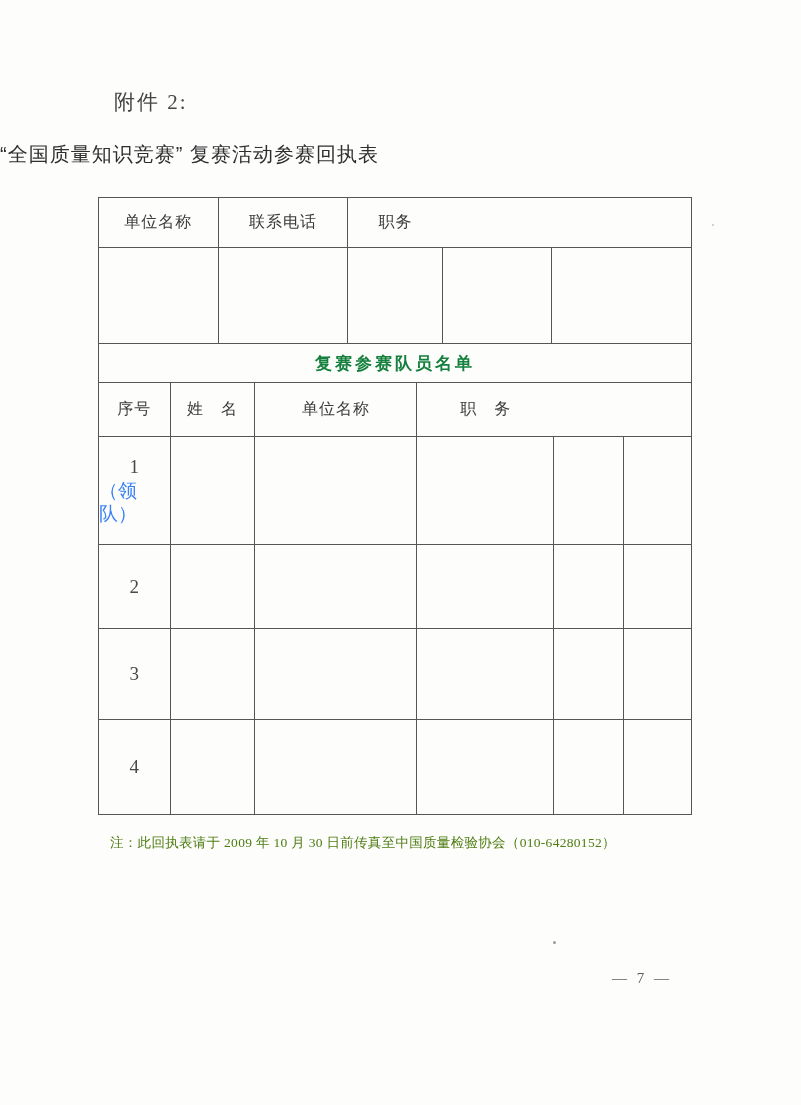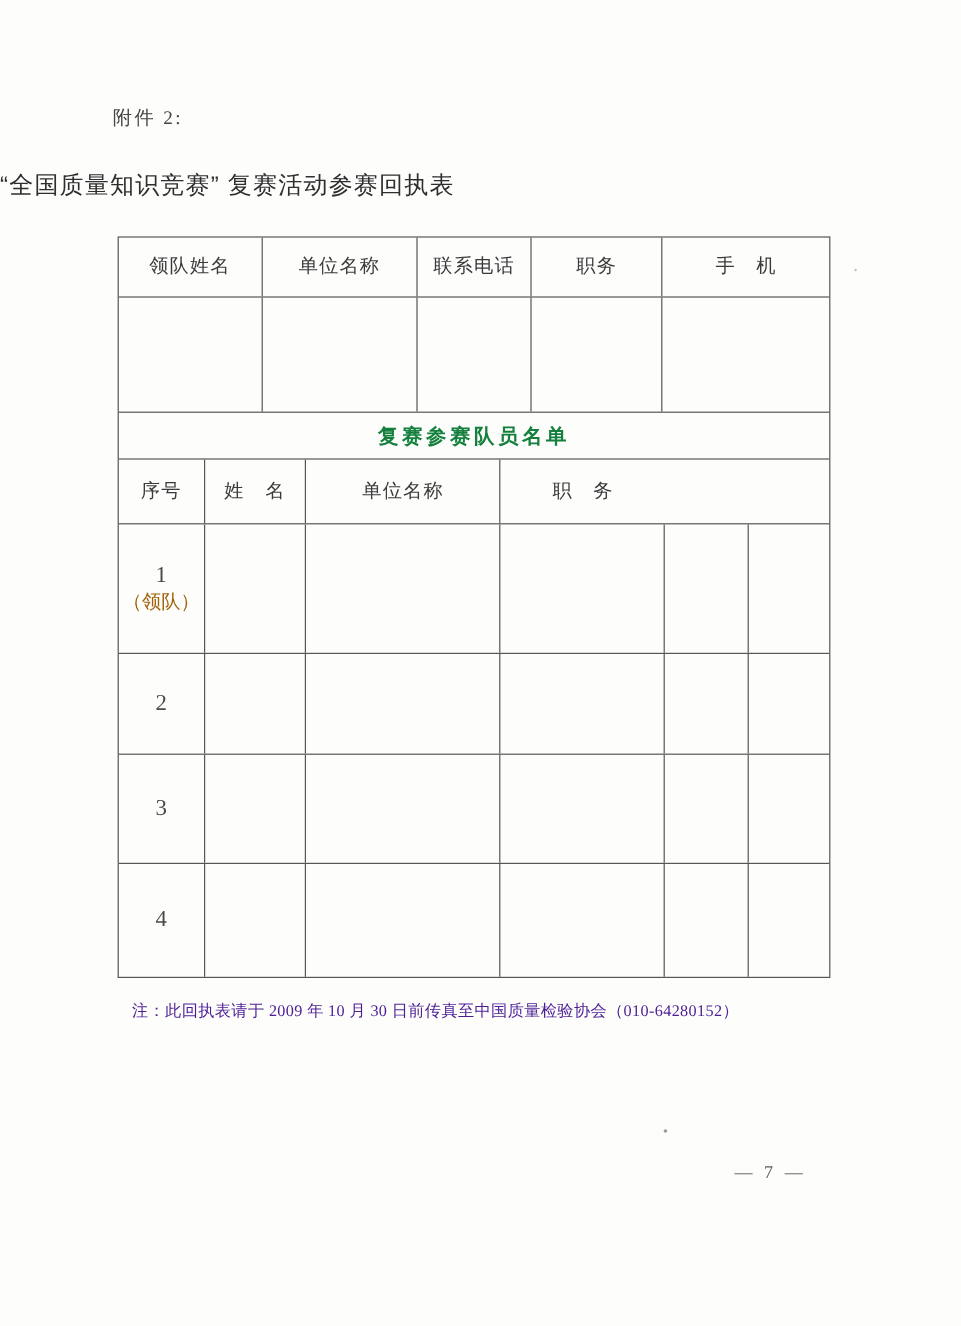--- a/index.html
+++ b/index.html
@@ -9,23 +9,23 @@
     width: 801px;
     height: 1105px;
     margin: 0 auto;
     background: #fdfdfc;
     color: #3d3d3d;
     font-family: "Liberation Serif", serif;
     overflow: hidden;
   }
   .attachment {
     position: absolute;
-    left: 94px;
+    left: 114px;
     top: 88px;
-    font-size: 16px;
+    font-size: 21px;
     letter-spacing: 2px;
     color: #454545;
   }
   .doc-title {
     position: absolute;
     left: 0;
     right: 0;
     top: 141px;
     text-align: left;
     font-family: "Liberation Sans", sans-serif;
@@ -79,31 +79,31 @@
   }
   .no-cell { justify-content: center; gap: 2px; }
   .member-no {
     font-family: "Liberation Serif", serif;
     font-size: 19px;
     color: #4a4a4a;
     letter-spacing: 0;
   }
   .member-no-note {
     font-family: "Liberation Serif", serif;
-    font-size: 16px;
-    color: #a16207;
+    font-size: 19px;
+    color: #3b82f6;
     letter-spacing: 0;
     line-height: 1.2;
   }
   .foot-note {
     position: absolute;
     left: 110px;
     top: 834px;
     font-size: 13.5px;
-    color: #4c1d95;
+    color: #4d7c0f;
     letter-spacing: 0.3px;
   }
   .page-number {
     position: absolute;
     left: 612px;
     top: 970px;
     font-size: 15px;
     color: #5a5a5a;
     letter-spacing: 3px;
   }
@@ -120,25 +120,23 @@
 
 <div class="page">
 
   <div class="attachment">附件 2:</div>
 
   <div class="doc-title">“全国质量知识竞赛” 复赛活动参赛回执表</div>
 
   <div class="doc-table">
 
     <div class="t-row leader-cols leader-head">
-      <div class="cell">领队姓名</div>
       <div class="cell">单位名称</div>
       <div class="cell">联系电话</div>
       <div class="cell">职务</div>
-      <div class="cell">手　机</div>
     </div>
 
     <div class="t-row leader-cols leader-empty">
       <div class="cell"></div>
       <div class="cell"></div>
       <div class="cell"></div>
       <div class="cell"></div>
       <div class="cell"></div>
     </div>
 

